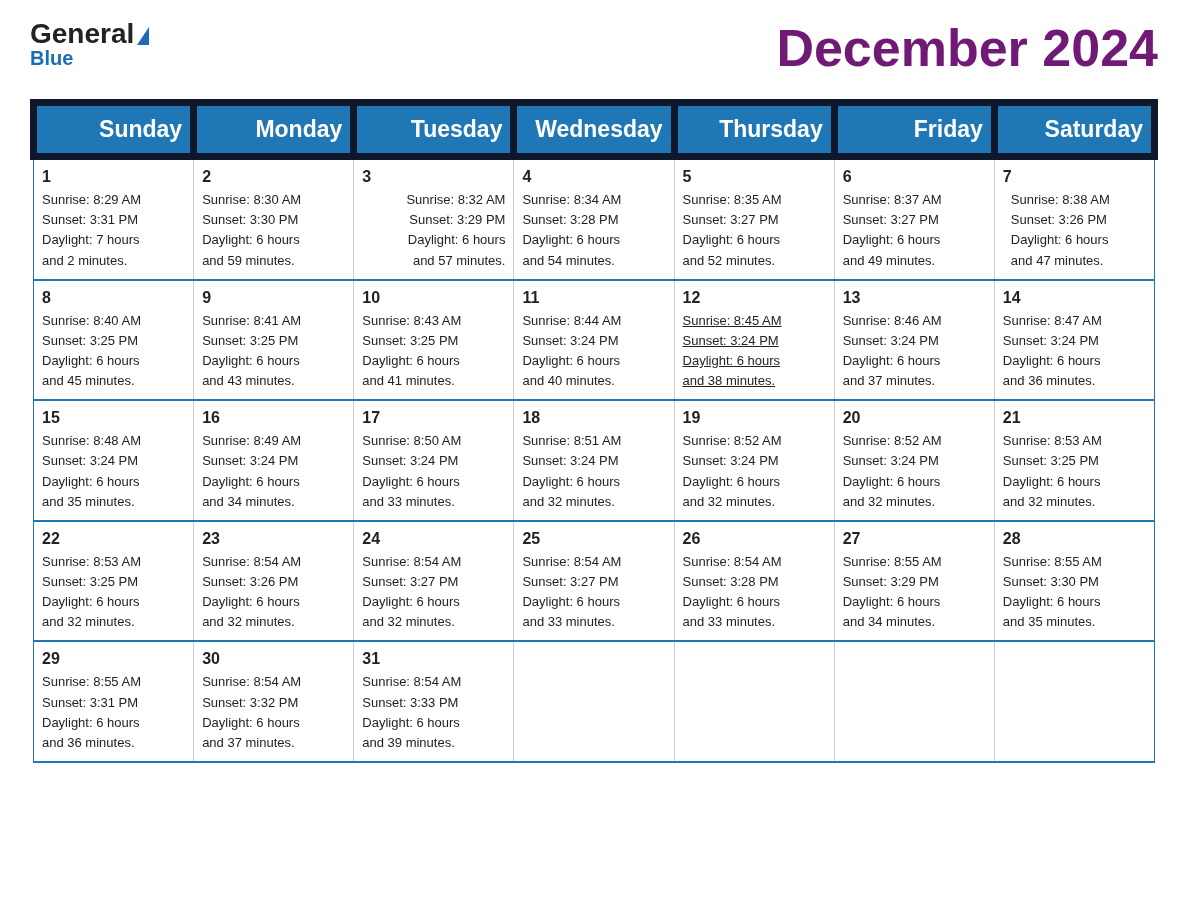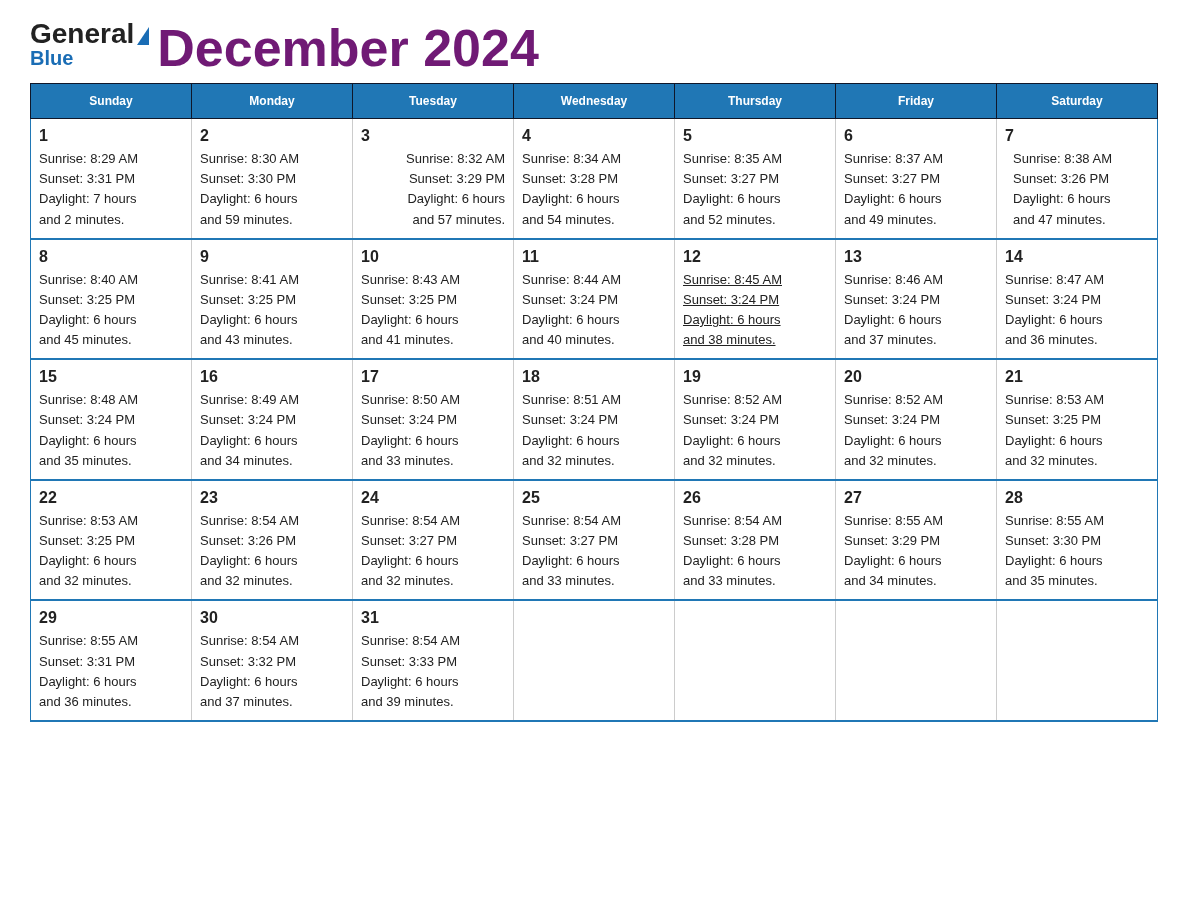--- a/index.html
+++ b/index.html
@@ -6,22 +6,23 @@
     body {
       font-family: Arial, sans-serif;
       background: #fff;
       color: #222;
       width: 1188px;
       min-height: 918px;
       padding: 20px 30px;
     }
     .header {
       display: flex;
+      justify-content: space-between;
       align-items: flex-start;
-      margin-bottom: 6px;
+      margin-bottom: 22px;
       gap: 8px;
     }
     .logo {
       display: flex;
       flex-direction: column;
       align-items: flex-start;
     }
     .logo-general {
       font-size: 28px;
       font-weight: bold;
@@ -60,25 +61,25 @@
       margin-top: 4px;
     }
     table {
       width: 100%;
       border-collapse: collapse;
       table-layout: fixed;
     }
     thead tr th {
       background-color: #2077b5;
       color: #fff;
-      font-size: 12px;
+      font-size: 23px;
       font-weight: bold;
       padding: 10px 8px;
-      text-align: center;
-      border: 1px solid #0f172a;
+      text-align: right;
+      border: 7px solid #0f172a;
     }
     tbody tr {
       border-bottom: 2px solid #2077b5;
     }
     tbody tr td {
       vertical-align: top;
       padding: 8px 8px;
       font-size: 13px;
       color: #222;
       border-right: 1px solid #ccc;

